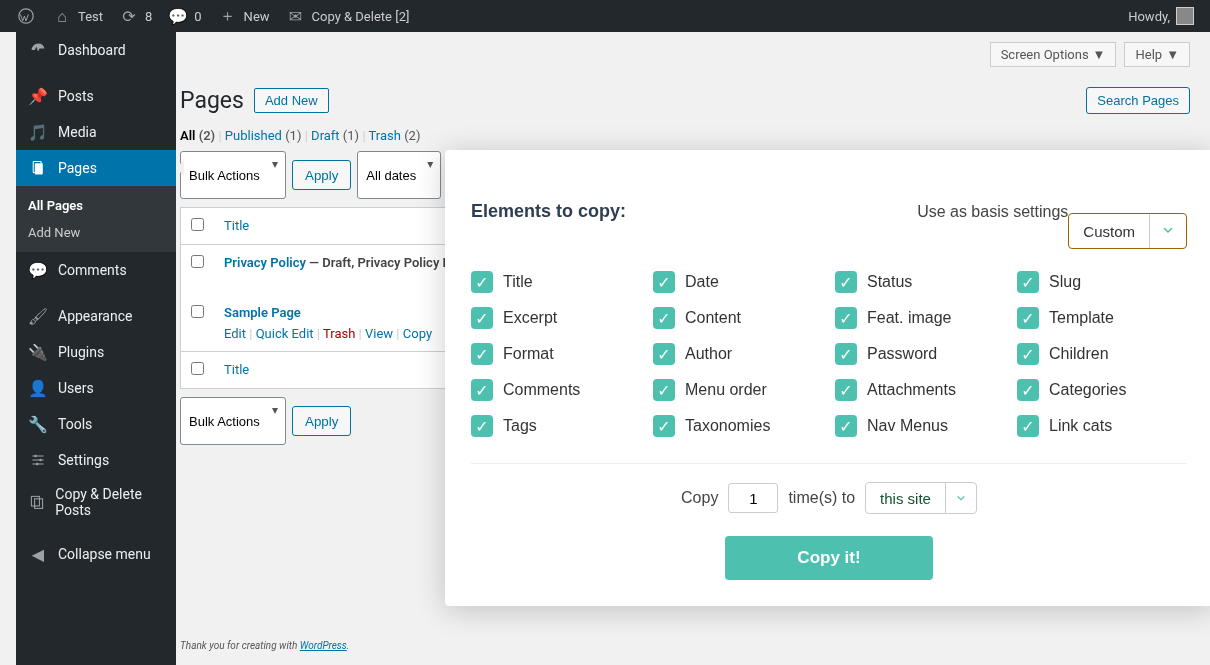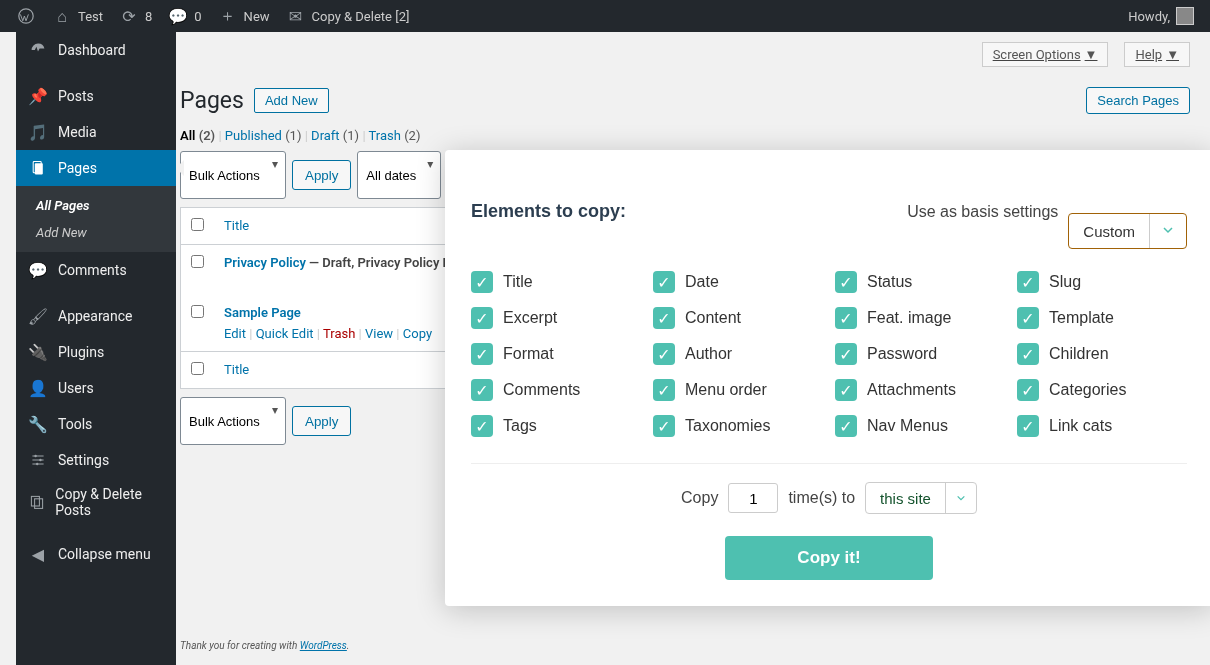--- a/index.html
+++ b/index.html
@@ -9,30 +9,30 @@
   .adminbar { position: absolute; top:0; left:0; right:0; height:32px; background:#23282d; color:#ccc; display:flex; align-items:center; padding:0 8px; font-size:13px; z-index:20; }
   .adminbar .ab-item { display:flex; align-items:center; gap:6px; padding:0 8px; height:32px; cursor:pointer; color:#ccc; }
   .adminbar .right { margin-left:auto; display:flex; align-items:center; }
   .avatar-sq { width:18px; height:18px; background:#888; border:1px solid #ccc; }
 
   
   .adminmenu { position:absolute; top:32px; left:0; bottom:0; width:160px; background:#23282d; color:#eee; z-index:15;margin-left:16px; }
   .adminmenu .m { display:flex; align-items:center; gap:10px; padding:8px 12px; color:#eee; cursor:pointer; font-size:14px; }
   .adminmenu .m.current { background:#0073aa; color:#fff; position:relative; }
   .adminmenu .m.current::after { content:""; position:absolute; right:-8px; top:50%; transform:translateY(-50%); border:8px solid transparent; border-right-color:#f1f1f1; }
-  .adminmenu .sub { background:#32373c; padding:6px 8px;font-style:italic; }
+  .adminmenu .sub { background:#32373c; padding:6px 0; }
   .adminmenu .sub .s { padding:6px 12px; color:#ccc; cursor:pointer; font-size:13px; }
   .adminmenu .sub .s.cur { color:#fff; font-weight:600; }
   .adminmenu .sep { height:10px; }
   .ic { width:20px; height:20px; display:inline-flex; align-items:center; justify-content:center; color:#9ca2a7; font-size:16px; }
   .m.current .ic { color:#fff; }
 
   
   .content { position:absolute; top:32px; left:160px; right:0; bottom:0; padding:10px 20px 0 20px; }
-  .topctl { display:flex; justify-content:flex-end; gap:16px;text-decoration:underline; }
+  .topctl { display:flex; justify-content:flex-end; gap:8px; }
   .btn-drop { background:#f7f7f7; border:1px solid #ccc; padding:4px 10px; font-size:13px; cursor:pointer; display:flex; align-items:center; gap:4px; color:#555; }
   .heading { display:flex; align-items:center; gap:10px; margin-top:20px; }
   .heading h1 { font-size:23px; font-weight:400; color:#23282d; }
   .btn-outline { border:1px solid #0071a1; color:#0071a1; background:#f7f7f7; padding:4px 10px; font-size:13px; cursor:pointer; border-radius:2px; }
   .subsub { margin-top:14px; font-size:13px; }
   .subsub a { color:#0073aa; cursor:pointer; text-decoration:none; }
   .subsub .cnt { color:#555; }
   .subsub .all { color:#000; font-weight:600; }
   .subsub .sep { color:#ccc; }
   .filters { display:flex; align-items:center; gap:6px; margin-top:8px; }
@@ -59,21 +59,21 @@
 
   .bottombar { display:flex; align-items:center; gap:6px; margin-top:8px; }
 
   .footer { position:absolute; bottom:14px; left:20px; font-size:10px; color:#555; font-style:italic; }
   .footer a { color:#0073aa; text-decoration:underline; }
 
   
   .modal { position:absolute; top:150px; left:445px; width:768px; background:#fff; border-radius:4px; box-shadow:0 4px 30px rgba(0,0,0,.2); z-index:50; padding:24px 26px 26px; font-family: "Segoe UI", sans-serif; }
   .modal h2 { font-size:18px; font-weight:600; color:#2c3e50; }
   .modal .mhdr { display:flex; align-items:center; justify-content:space-between; }
-  .basis { display:flex; align-items:center; gap:10px; }
+  .basis { display:flex; align-items:center; }
   .basis span { font-size:16px; color:#444; }
   .basisbox { border:1px solid #a16207; border-radius:4px; display:flex; align-items:center;margin-top:39px; }
   .basisbox .lbl { padding:8px 14px; font-size:15px; color:#333; }
   .basisbox .dd { border-left:1px solid #ccc; padding:8px 12px; color:#4ec0b0; cursor:pointer; }
   .grid { display:grid; grid-template-columns:repeat(4,1fr); gap:14px 12px; margin-top:22px; }
   .chk { display:flex; align-items:center; gap:10px; font-size:16px; color:#333; }
   .chk .box { width:22px; height:22px; background:#4ec0b0; border-radius:4px; display:flex; align-items:center; justify-content:center; color:#fff; flex: 0 0 22px; }
   .copyrow { display:flex; align-items:center; justify-content:center; gap:10px; margin-top:26px; border-top:1px solid #eee; padding-top:18px; font-size:16px; color:#444; }
   .numin { width:50px; height:30px; border:1px solid #ccc; border-radius:3px; text-align:center; font-size:15px; }
   .sitebox { border:1px solid #ccc; border-radius:4px; display:flex; align-items:center; }

